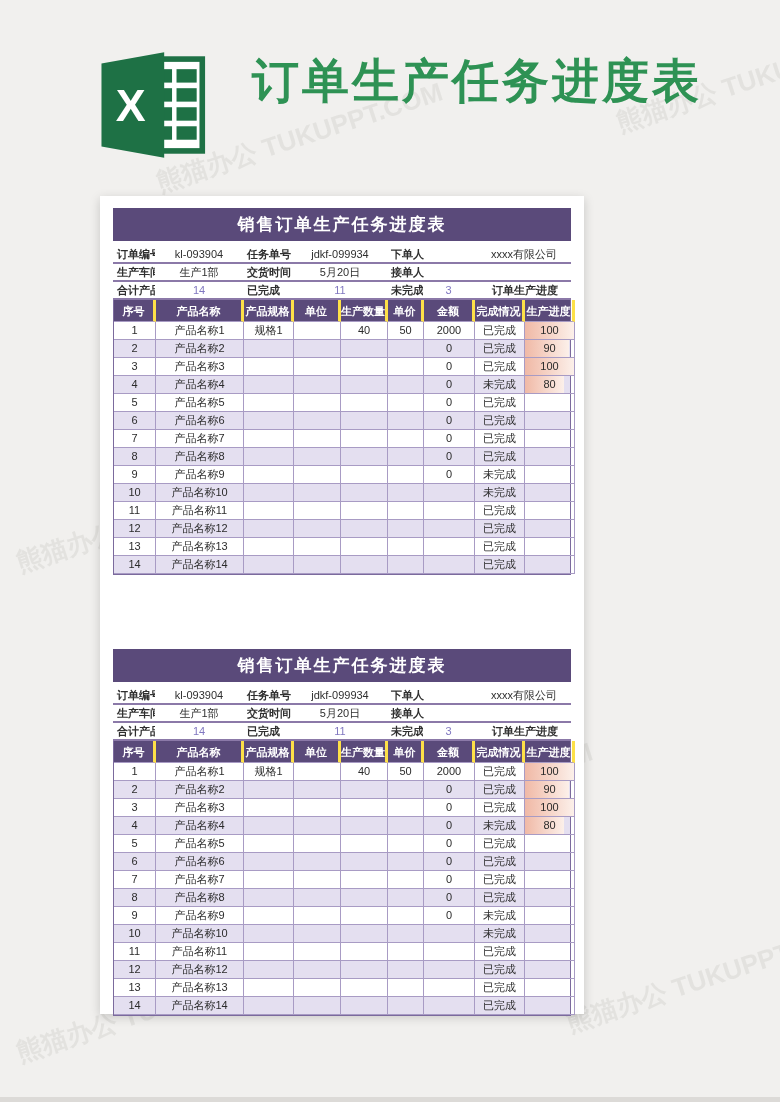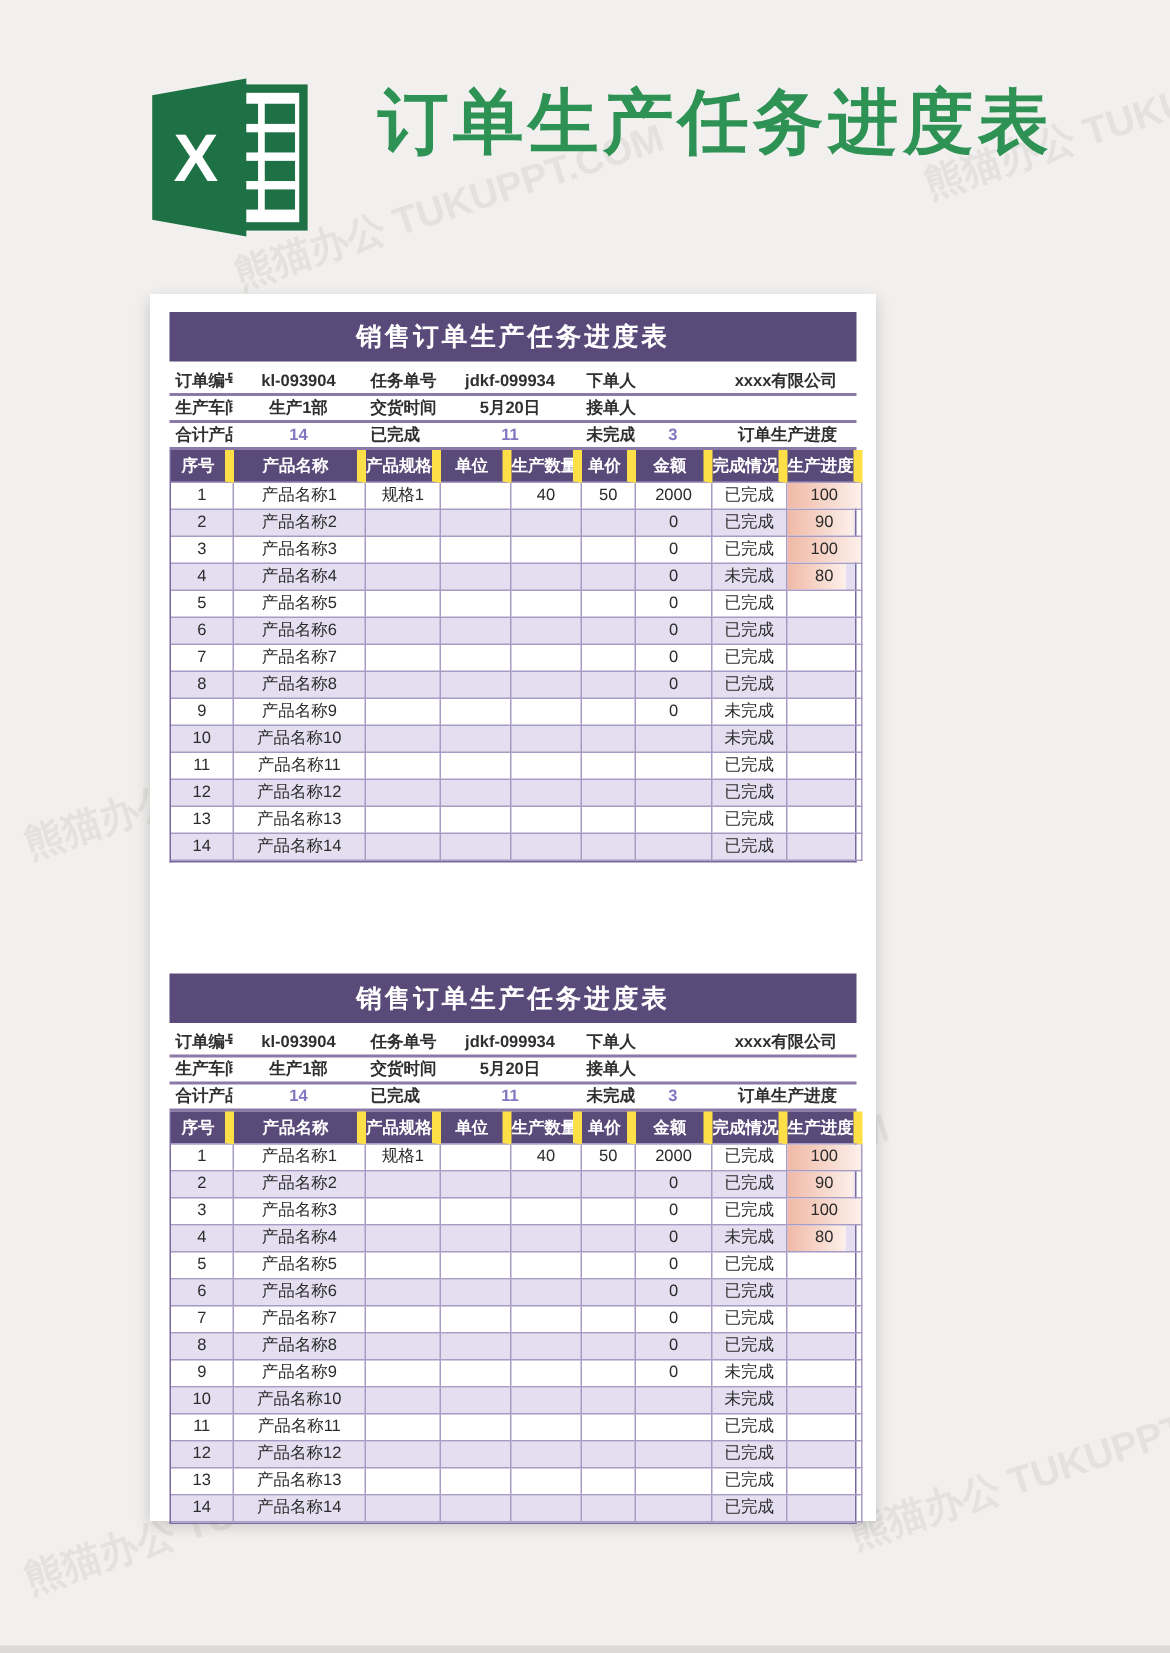--- a/index.html
+++ b/index.html
@@ -25,31 +25,31 @@
     box-shadow:0 3px 10px rgba(0,0,0,0.18); padding:12px 13px 0 13px; }
   .mount + .mount { margin-top:74px; }
 
   
   .banner { height:33px; line-height:33px; background:#5a4a7a; color:#ffffff; text-align:center;
     font-size:17px; font-weight:700; letter-spacing:2px; margin-bottom:5px; }
   .grid10 { display:grid; grid-template-columns:42px 88px 50px 47px 47px 36px 51px 50px 50px 1fr; }
   .irow { height:18px; line-height:16px; border-bottom:2px solid #8b79a8; font-size:11px; color:#2f2f2f; }
   .icell { overflow:hidden; white-space:nowrap; }
   .lab { font-weight:700; text-align:left; padding-left:4px; }
-  .val { font-weight:700; text-align:center; }
+  .val { font-weight:400; text-align:center; }
   .num { color:#8077c0; }
   .red { color:#cf4040;text-align:center; }
   .g1{grid-column:1} .g2{grid-column:2} .g3{grid-column:3} .g45{grid-column:4/6}
   .g67{grid-column:6/8} .g6{grid-column:6} .g7{grid-column:7} .g810{grid-column:8/11}
   .g89{grid-column:8/10; text-align:center; padding-right:2px;font-family:Liberation Serif, serif;} .g10{grid-column:10}
 
   .tgrid { border:1.5px solid #7b6a9d; border-top:none; }
   .thead { background:#5a4a7a; }
   .thead .tcell { color:#ffffff; font-weight:700; height:22px; line-height:22px;
-    border-right:6px solid #fde047; }
+    border-right:3px solid #fde047; }
   .thead .tcell:last-child { border-right:none; }
   .trow { background:#ffffff; }
   .trow.alt { background:#e4dff0; }
   .tcell { height:18px; line-height:17px; font-size:11px; text-align:center; color:#2b2b2b;
     border-right:1px solid #a89bc4; border-bottom:1px solid #a89bc4; overflow:hidden; white-space:nowrap; }
   .trow .tcell:last-child { border-right:none; }
   .tcell.colprog { position:relative; padding:0;text-align:center; }
   .bar { position:absolute; left:0; top:0; bottom:0; background:linear-gradient(90deg,#f0b9a6,#fcf0ea); }
   .bartext { position:relative; z-index:1; }
 </style>

